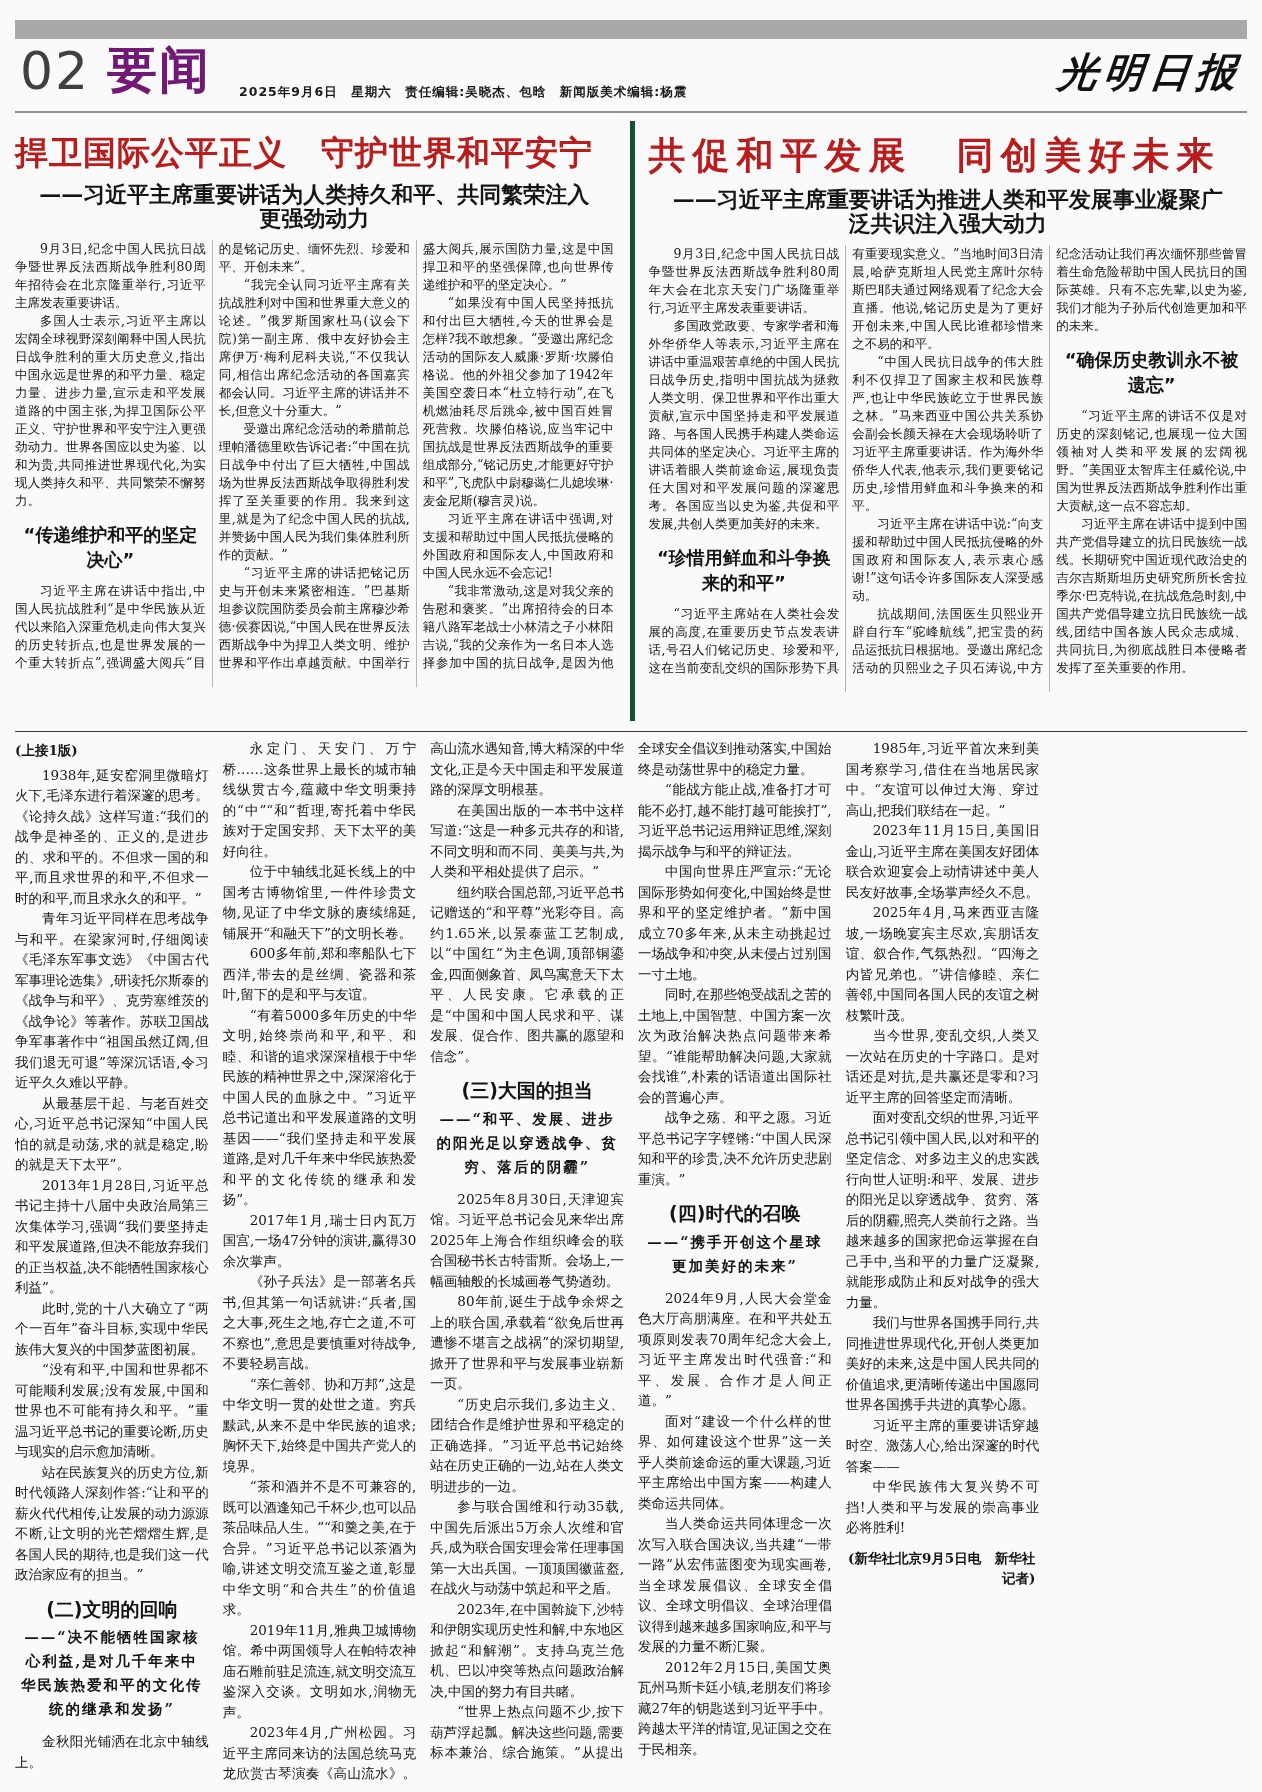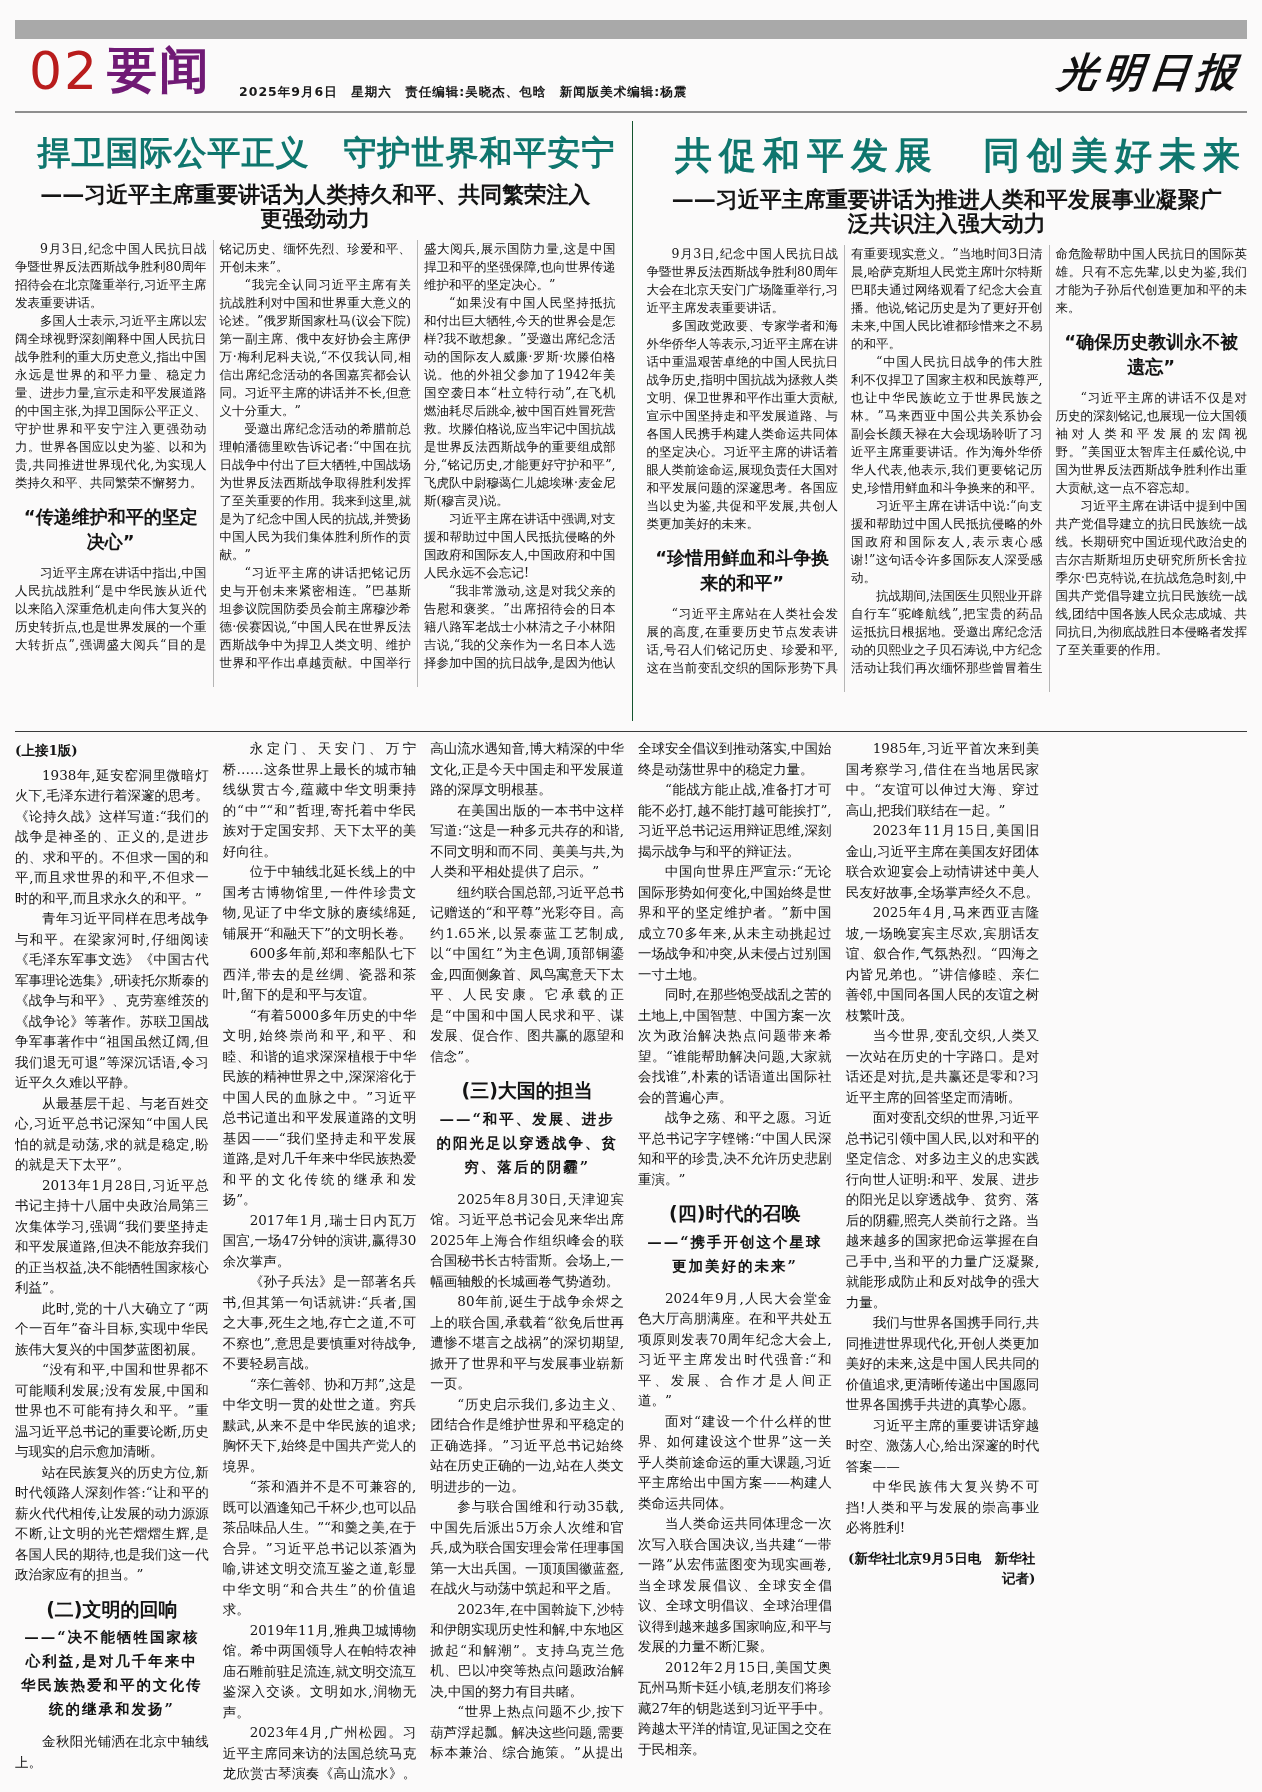--- a/index.html
+++ b/index.html
@@ -1,37 +1,37 @@
 <!DOCTYPE html>
 <html><head>
 <meta charset="utf-8">
 <style>
   html,body{margin:0;padding:0;background:#e8e6e2;}
   .page{position:relative;width:1262px;height:1792px;background:#fbfafa;overflow:hidden;
         font-family:"DejaVu Serif",serif;color:#141414;}
   
   .topbar{margin:20px 15px 0 15px;height:19px;background:#a9a9a9;}
   .hdr{position:relative;height:62px;margin:4px 15px 0 15px;}
-  .pagenum{position:absolute;left:14px;top:-2px;font-family:"DejaVu Sans",sans-serif;
-           font-size:52px;font-weight:400;color:#b91c1c;letter-spacing:2px;}
+  .pagenum{position:absolute;left:5px;top:-2px;font-family:"DejaVu Sans",sans-serif;
+           font-size:52px;font-weight:400;color:#404040;letter-spacing:2px;}
   .secname{position:absolute;left:92px;top:-6px;font-family:"DejaVu Sans",sans-serif;
            font-size:50px;font-weight:bold;color:#701a75;letter-spacing:2px;}
   .dateline{position:absolute;left:224px;bottom:4px;font-family:"DejaVu Sans",sans-serif;
             font-size:12.5px;font-weight:bold;color:#1a1a1a;letter-spacing:1px;}
   .masthead{position:absolute;right:5px;top:2px;font-family:"DejaVu Serif",serif;
             font-size:40px;font-weight:bold;font-style:italic;transform:skewX(-6deg);
             letter-spacing:6px;color:#111;}
   .hrule{margin:6px 15px 0 15px;border-top:2px solid #8e8e8e;}
   
   .top{display:flex;margin:8px 15px 0 15px;height:600px;}
   .art{flex:1 1 0;min-width:0;}
-  .art.rightart{border-left:1px solid #14532d;padding-left:14px;margin-left:14px;}
+  .art.rightart{border-left:5px solid #14532d;padding-left:14px;margin-left:14px;}
   .art.leftart{padding-right:2px;}
   h1.headline{margin:10px 0 6px 0;font-family:"DejaVu Sans",sans-serif;font-weight:bold;
-              color:#0f766e;text-align:right;white-space:nowrap;}
+              color:#b91c1c;text-align:left;white-space:nowrap;}
   .leftart h1.headline{font-size:33px;letter-spacing:1px;}
   .rightart h1.headline{font-size:37px;letter-spacing:7px;}
   .subtitle{font-family:"DejaVu Serif",serif;font-weight:bold;font-size:22px;line-height:24px;
             text-align:center;margin:2px auto 10px auto;max-width:94%;}
   .art-body{height:447px;overflow:hidden;column-count:3;column-gap:13px;
             column-rule:1px solid #b5b5b5;column-fill:auto;
             font-size:12.5px;line-height:18px;text-align:justify;}
   .art-body p{margin:0;text-indent:2em;}
   .art-body h3.b-subhead{font-family:"DejaVu Sans",sans-serif;font-size:18px;line-height:25px;
             font-weight:bold;text-align:center;margin:12px 0 10px 0;text-indent:0;}

